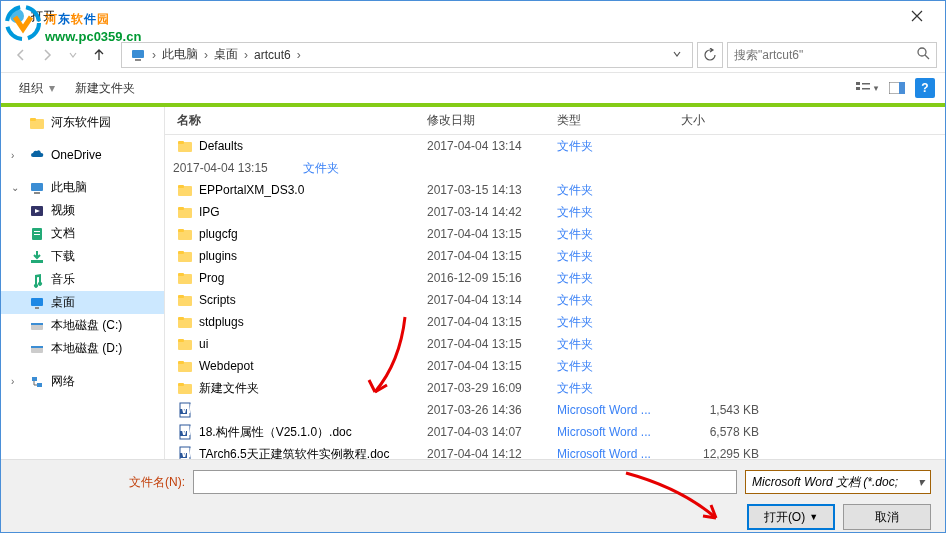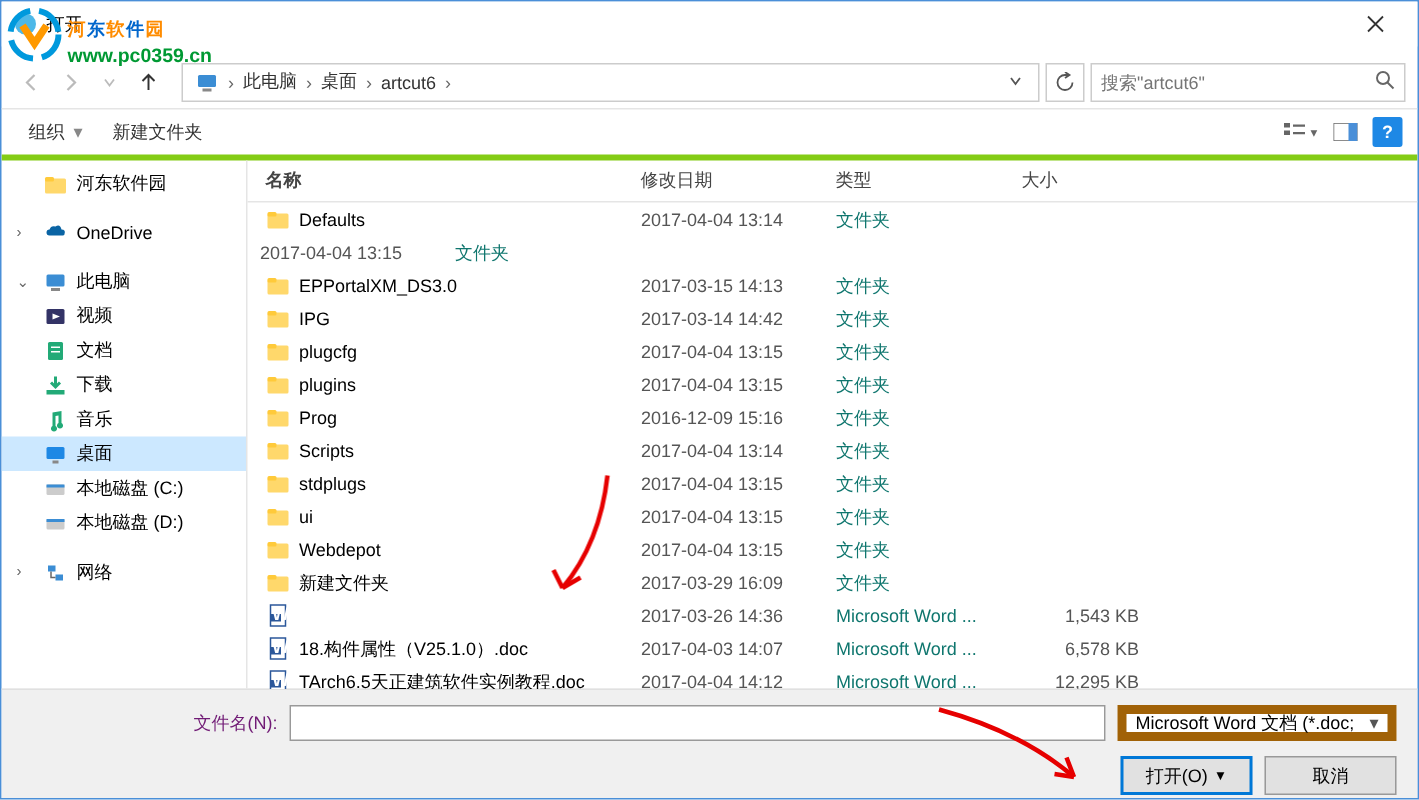--- a/index.html
+++ b/index.html
@@ -44,28 +44,28 @@
 .file-area { flex: 1; display: flex; flex-direction: column; position: relative; }
 .columns { height: 28px; display: flex; align-items: center; border-bottom: 1px solid #e5e5e5; color: #444; padding-left: 8px; }
 .col-name { width: 254px; padding-left: 4px; font-weight: bold; }
 .col-date { width: 130px; }
 .col-type { width: 124px; }
 .col-size { width: 80px; }
 .file-list { flex: 1; overflow-y: auto; }
 .file-row { display: flex; align-items: center; height: 22px; padding-left: 8px; cursor: pointer; }
 .fname { width: 254px; display: flex; align-items: center; gap: 6px; padding-left: 4px; white-space: nowrap; overflow: hidden; }
 .fdate { width: 130px; color: #555; }
-.ftype { width: 124px; color: #0f766e; white-space: nowrap; overflow: hidden; }
+.ftype { width: 124px; color: #3b82f6; white-space: nowrap; overflow: hidden; }
 .fsize { width: 90px; color: #555; text-align: right; padding-right: 12px; }
 .arrow-red { position: absolute; pointer-events: none; z-index: 50; }
 .bottom { padding: 10px 14px 14px 14px; background: #f0f0f0; border-top: 1px solid #e0e0e0; }
 .fn-row { display: flex; align-items: center; gap: 8px; margin-bottom: 10px; }
-.fn-label { width: 170px; text-align: right; color: #701a75; }
+.fn-label { width: 170px; text-align: right; color: #c2410c; }
 .fn-input { flex: 1; height: 24px; border: 1px solid #999; padding: 0 6px; outline: none; }
-.fn-filter { width: 186px; height: 24px; border: 6px solid #a16207; background: #fff; display: flex; align-items: center; padding: 0 6px; cursor: pointer; justify-content: space-between; }
+.fn-filter { width: 186px; height: 24px; border: 1px solid #a16207; background: #fff; display: flex; align-items: center; padding: 0 6px; cursor: pointer; justify-content: space-between; font-style: italic; }
 .btn-row { display: flex; justify-content: flex-end; gap: 8px; position: relative; }
 .btn { width: 88px; height: 26px; border: 1px solid #999; background: #e1e1e1; cursor: pointer; display: flex; align-items: center; justify-content: center; }
 .btn.primary { border: 2px solid #0078d7; background: #e1e1e1; }
 </style>
 </head>
 <body>
 
 <div class="watermark">
   <svg width="40" height="40" style="position:absolute;top:0;left:0" viewBox="0 0 40 40">
     <circle cx="20" cy="20" r="16" fill="none" stroke="#0099dd" stroke-width="4" stroke-dasharray="20 6"></circle>

